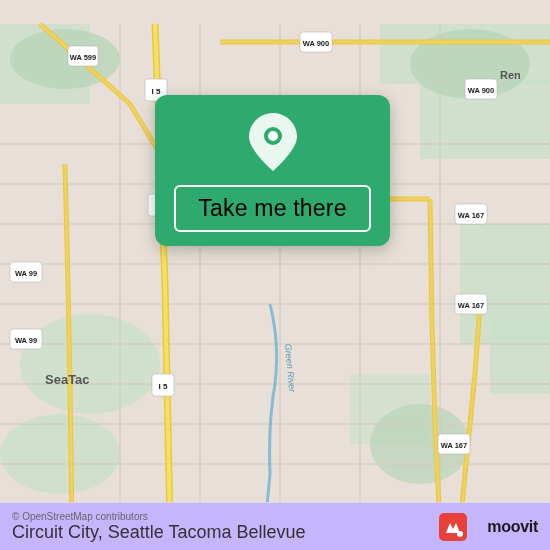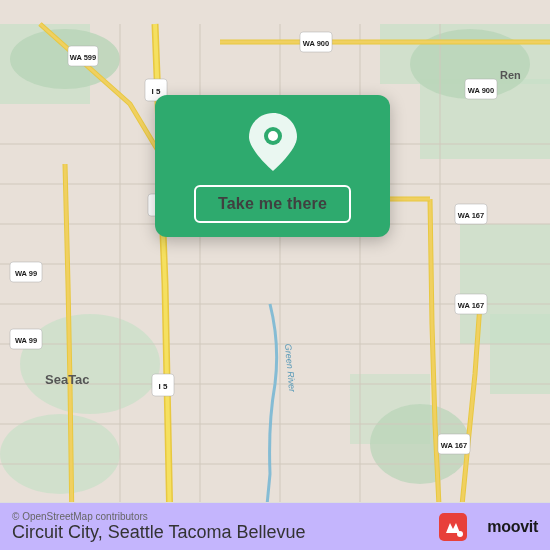--- a/index.html
+++ b/index.html
@@ -41,23 +41,23 @@
       box-shadow: 0 4px 16px rgba(0,0,0,0.25);
     }
 
     #pin-icon-container {
       margin-bottom: 10px;
     }
 
     #take-me-there-btn {
       background: transparent;
       border: 2.5px solid white;
-      color: #404040;
-      font-size: 16px;
-      font-weight: bold;
+      color: #000000;
+      font-size: 23px;
+      font-weight: normal;
       border-radius: 6px;
       padding: 8px 22px;
       cursor: pointer;
       letter-spacing: 0.2px;
       white-space: nowrap;
     }
 
     
     #bottom-bar {
       position: absolute;

